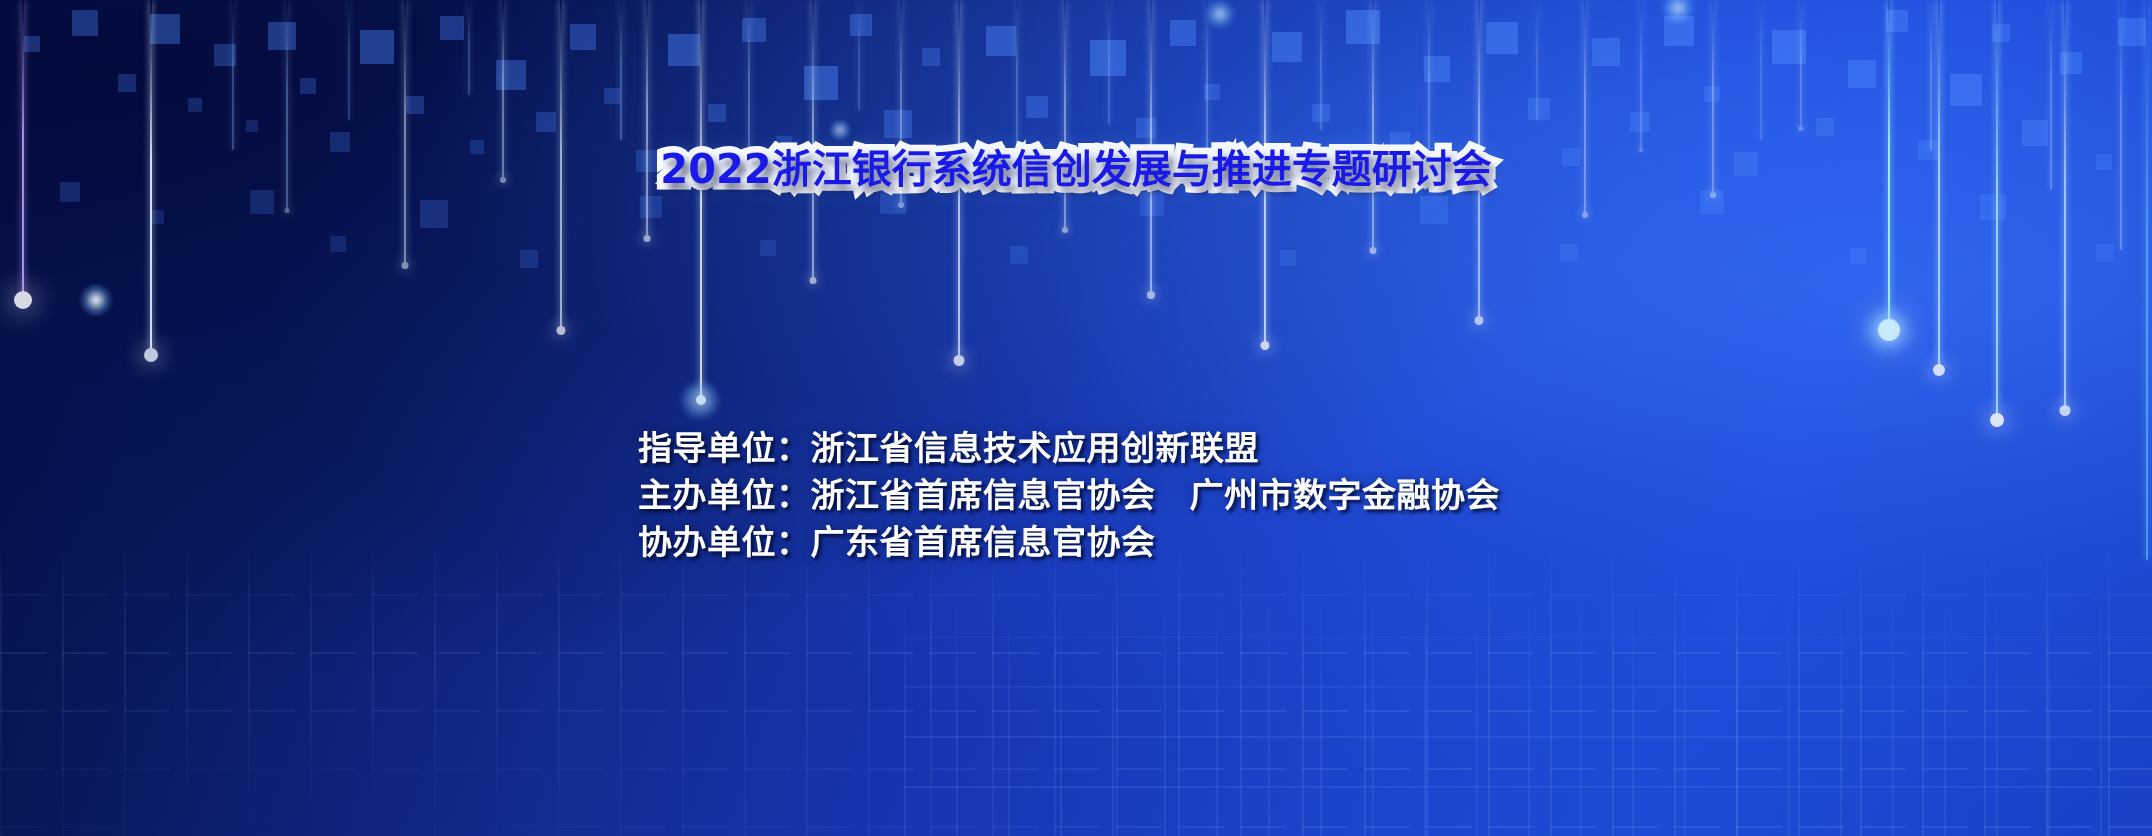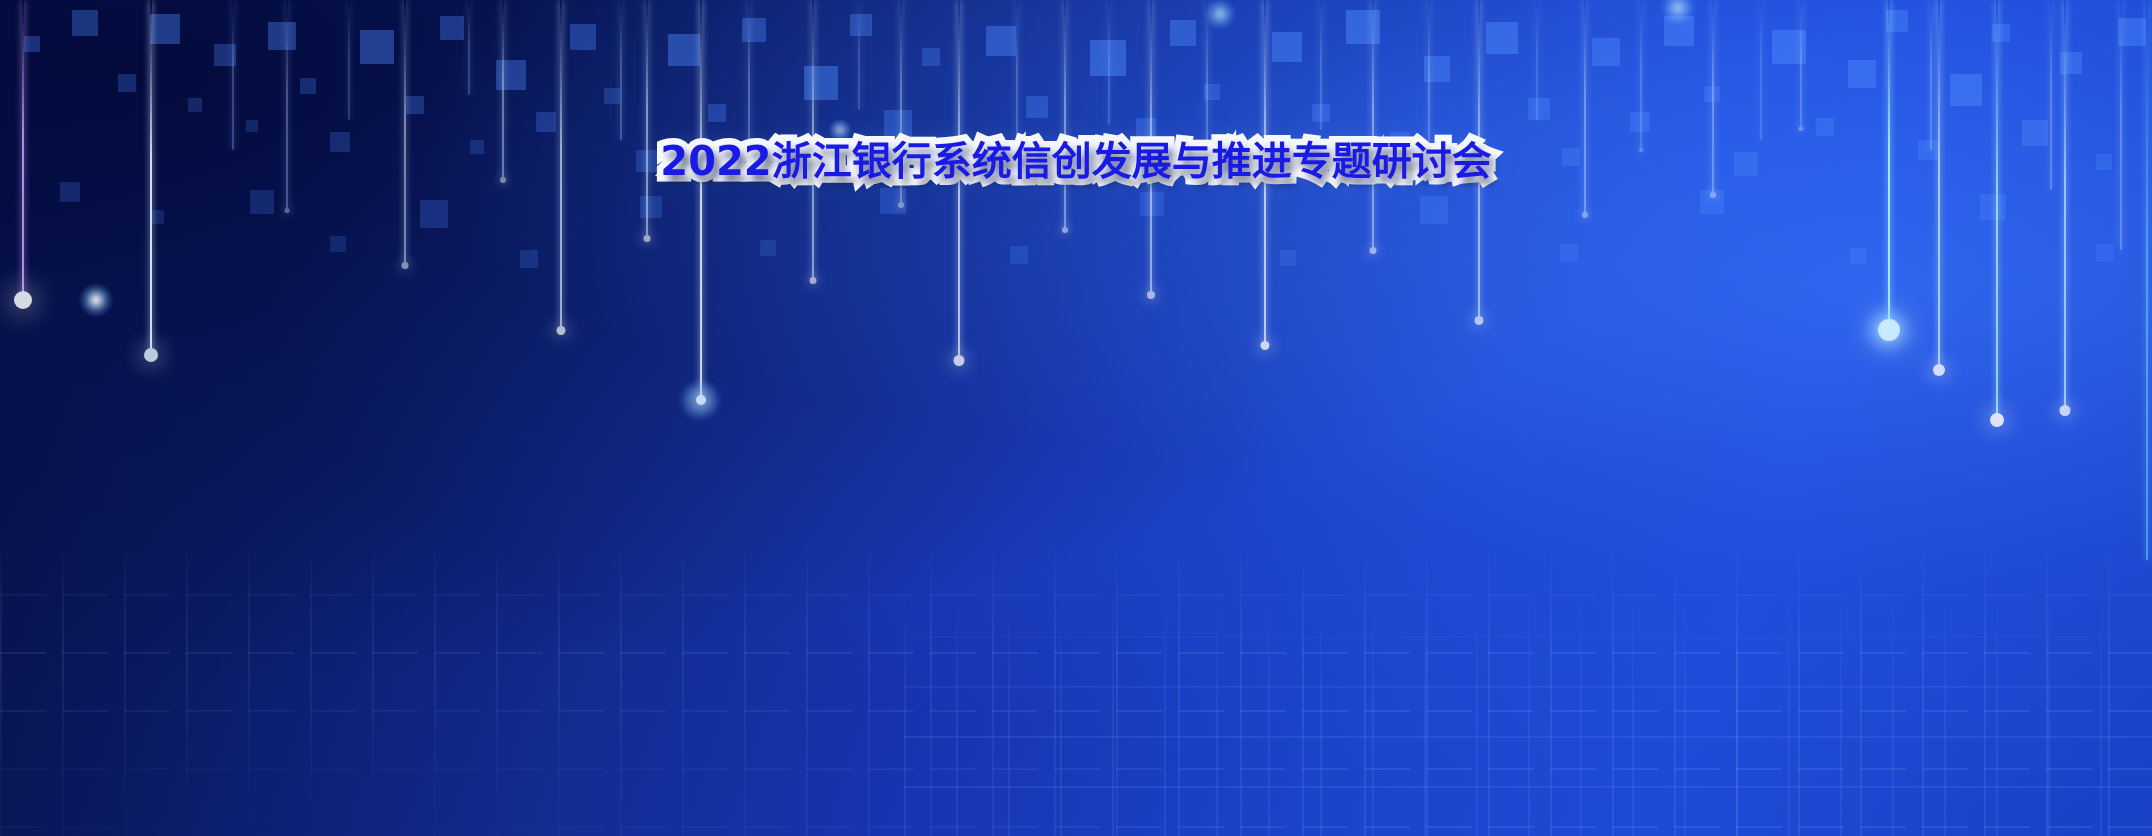--- a/index.html
+++ b/index.html
@@ -60,21 +60,21 @@
   .beam{position:absolute;top:0;width:2px;border-radius:2px;}
   .beam .tip{
     position:absolute;left:50%;bottom:-5px;transform:translateX(-50%);
     width:10px;height:10px;border-radius:50%;
   }
 
   .glowblob{position:absolute;border-radius:50%;filter:blur(1px);}
 
   
   #title{
-    position:absolute;left:0;right:0;top:140px;
+    position:absolute;left:0;right:0;top:148px;
     text-align:center;
     font-size:94px;
     line-height:1.05;
     font-weight:bold;
     letter-spacing:0px;
     color:#1a1ae6;
     white-space:nowrap;
     -webkit-text-stroke:13px #ffffff;
     paint-order:stroke fill;
     text-shadow:
@@ -301,15 +301,26 @@
       <div class="glowblob" style="left: 1661px; top: -9px; width: 34px; height: 34px; background: radial-gradient(circle, rgba(210, 245, 255, 0.7) 0%, rgba(120, 190, 255, 0.35) 45%, rgba(0, 0, 0, 0) 72%); filter: blur(2.33333px);"></div>
       <div class="glowblob" style="left: 680px; top: 380px; width: 40px; height: 40px; background: radial-gradient(circle, rgba(200, 230, 255, 0.55) 0%, rgba(120, 190, 255, 0.35) 45%, rgba(0, 0, 0, 0) 72%); filter: blur(3.33333px);"></div>
       <div class="glowblob" style="left: 829px; top: 119px; width: 22px; height: 22px; background: radial-gradient(circle, rgba(255, 255, 255, 0.6) 0%, rgba(120, 190, 255, 0.35) 45%, rgba(0, 0, 0, 0) 72%); filter: blur(1.33333px);"></div>
     </div>
 
   <div class="hollow"></div>
   <div class="hollow2"></div>
 
   <div id="title" style="font-size: 40px;">2022浙江银行系统信创发展与推进专题研讨会</div>
 
+  <div id="orgs">
+    <span class="line">
+      <span>指导单位：</span><span>浙江省信息技术应用创新联盟</span>
+    </span>
+    <span class="line">
+      <span>主办单位：</span><span>浙江省首席信息官协会</span><span class="gap"></span><span>广州市数字金融协会</span>
+    </span>
+    <span class="line">
+      <span>协办单位：</span><span>广东省首席信息官协会</span>
+    </span>
+  </div>
 
 
 </div>
 
 </body></html>

